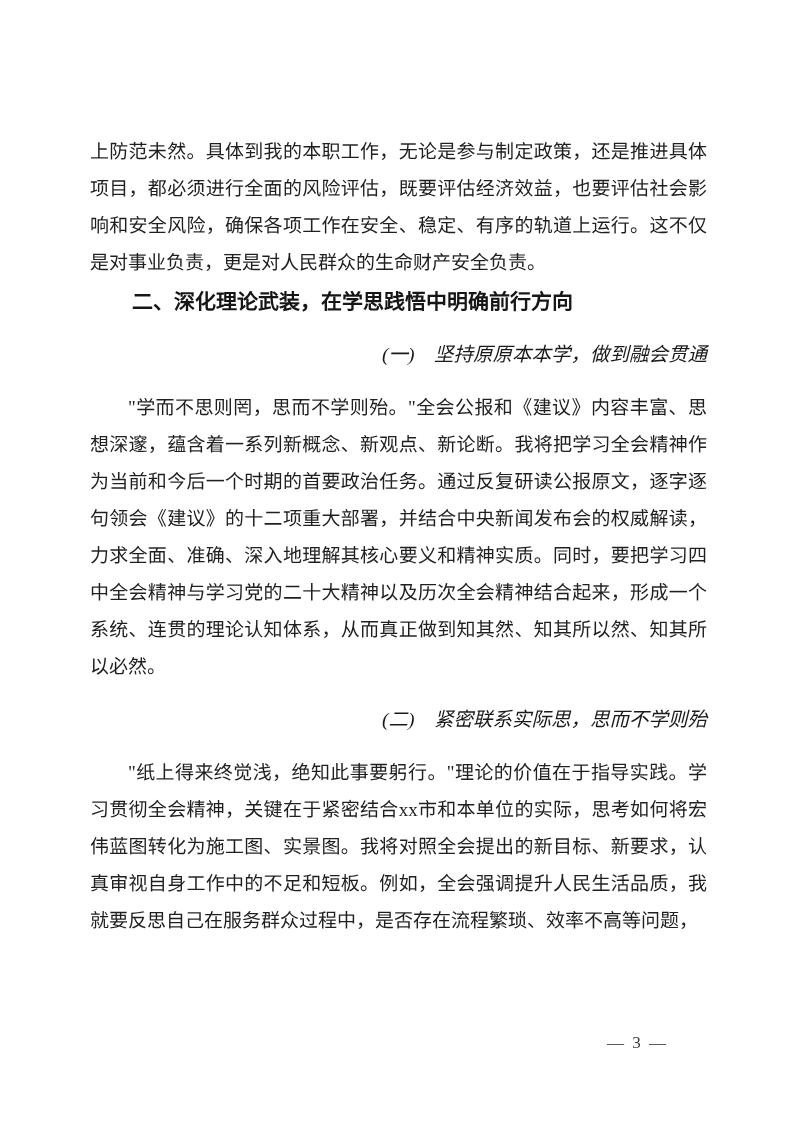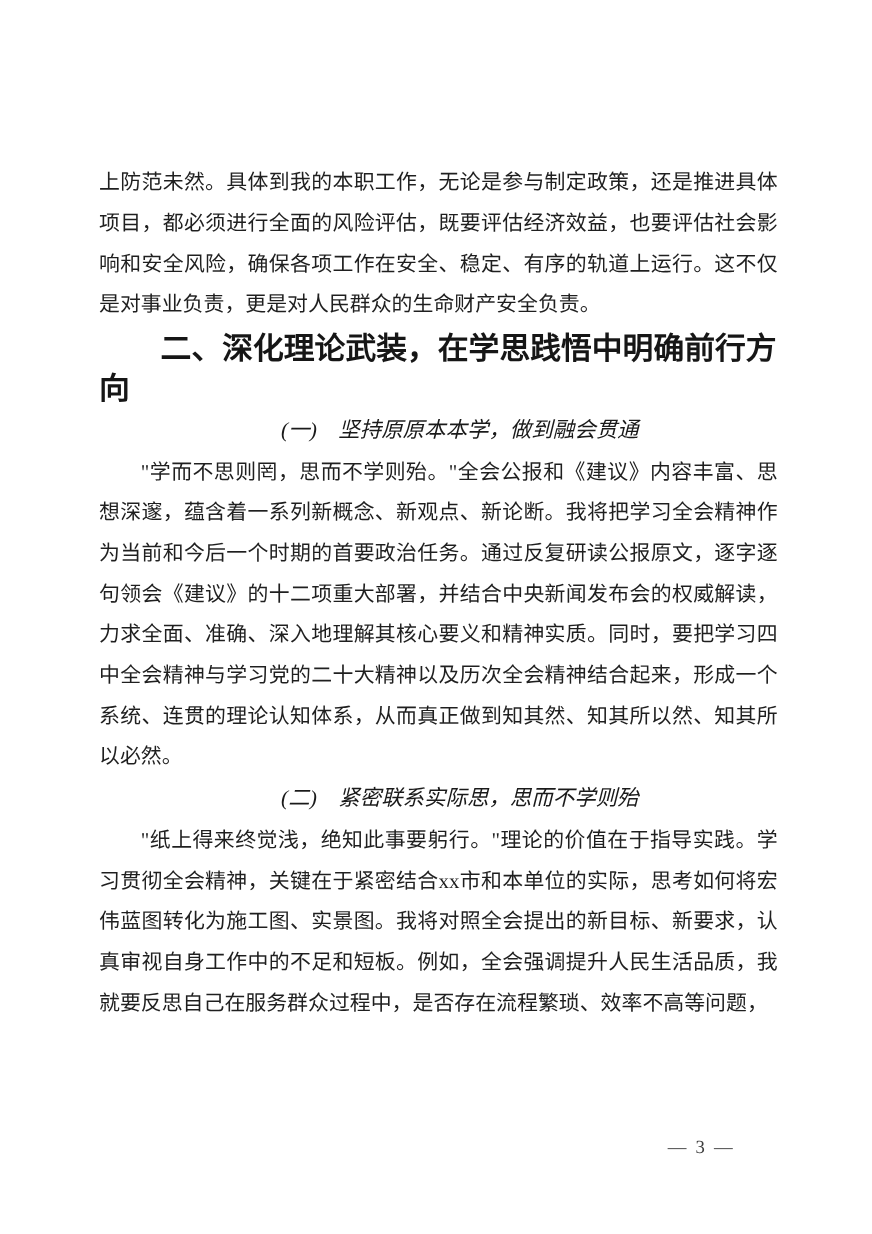--- a/index.html
+++ b/index.html
@@ -12,51 +12,51 @@
     width: 793px;
     height: 1122px;
     background: #ffffff;
     overflow: hidden;
     font-family: "Liberation Serif", "DejaVu Serif", serif;
     color: #1f1f1f;
   }
   .content {
     position: absolute;
     left: 90px;
-    top: 148px;
+    top: 133px;
     width: 617px;
     font-size: 19px;
     line-height: 37px;
     text-align: justify;
     text-justify: inter-ideograph;
   }
   .content p {
     margin: 0;
     text-indent: 2em;
   }
   .content p.no-indent {
     text-indent: 0;
   }
   .h1 {
     font-family: "Liberation Sans", "DejaVu Sans", sans-serif;
     font-weight: 700;
-    font-size: 28px;
+    font-size: 21px;
     line-height: 37px;
     margin: 2px 0 1px 0;
     text-indent: 2em;
     text-align: left;
     color: #161616;
   }
   .h2 {
     font-style: italic;
     font-size: 19.5px;
     line-height: 37px;
-    margin: 1px 0;
+    margin: 16px 0;
     text-indent: 2em;
-    text-align: center;
+    text-align: right;
     color: #1a1a1a;
   }
   .footer {
     position: absolute;
     top: 1031px;
     left: 0;
     right: 125px;
     text-align: right;
     font-size: 17px;
     line-height: 24px;

